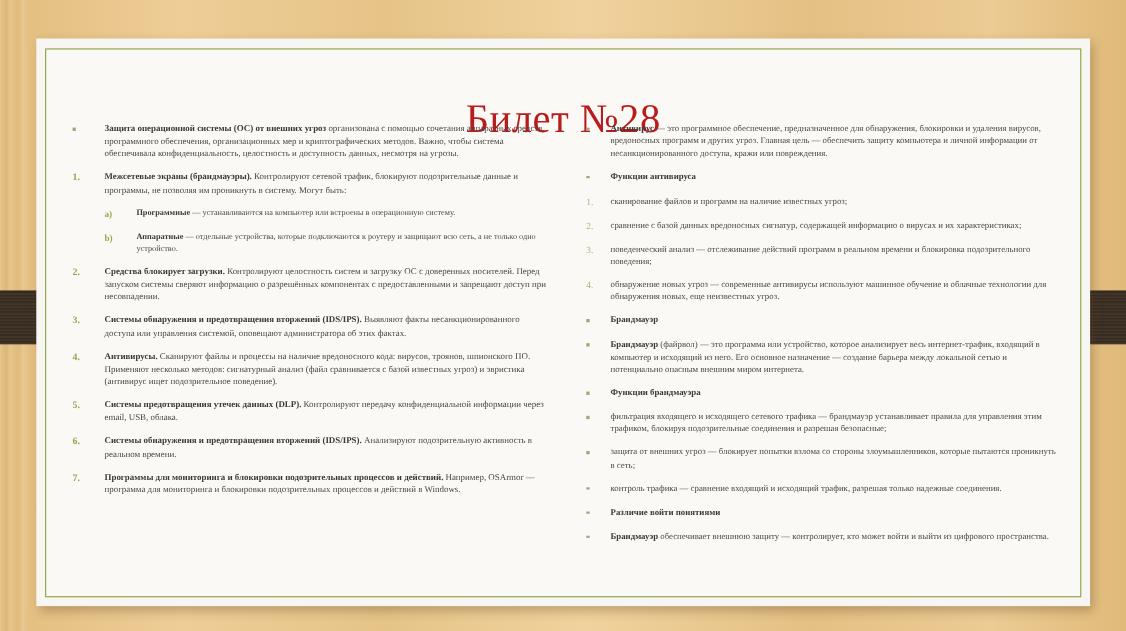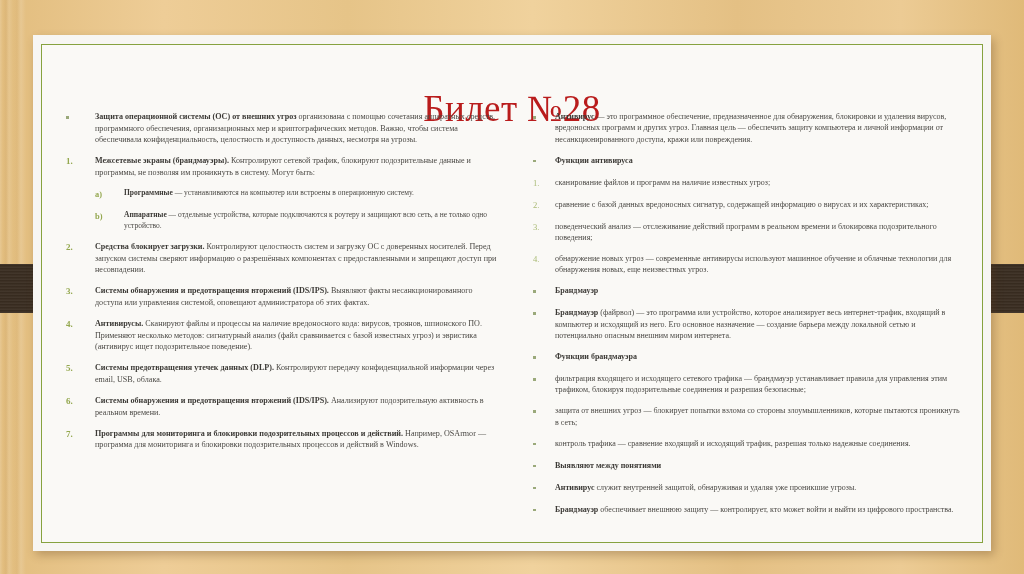--- a/index.html
+++ b/index.html
@@ -253,25 +253,21 @@
           <div class="item r-bullet">
             <div class="marker"><span class="sq"></span></div>
             <div class="body-text"><span>защита от внешних угроз — блокирует попытки взлома со стороны злоумышленников, которые пытаются проникнуть в сеть;</span></div>
           </div>
           <div class="item r-bullet">
             <div class="marker"><span class="sq"></span></div>
             <div class="body-text"><span>контроль трафика — сравнение входящий и исходящий трафик, разрешая только надежные соединения.</span></div>
           </div>
           <div class="item r-bullet">
             <div class="marker"><span class="sq"></span></div>
-            <div class="body-text"><b>Выявляют между понятиями</b></div>
-          </div>
-          <div class="item r-bullet">
-            <div class="marker"><span class="sq"></span></div>
-            <div class="body-text"><b>Антивирус</b><span> служит внутренней защитой, обнаруживая и удаляя уже проникшие угрозы.</span></div>
+            <div class="body-text"><b>Различие войти понятиями</b></div>
           </div>
           <div class="item r-bullet">
             <div class="marker"><span class="sq"></span></div>
             <div class="body-text"><b>Брандмауэр</b><span> обеспечивает внешнюю защиту — контролирует, кто может войти и выйти из цифрового пространства.</span></div>
           </div>
         </div>
     </div>
 
   </div>
 </div>

